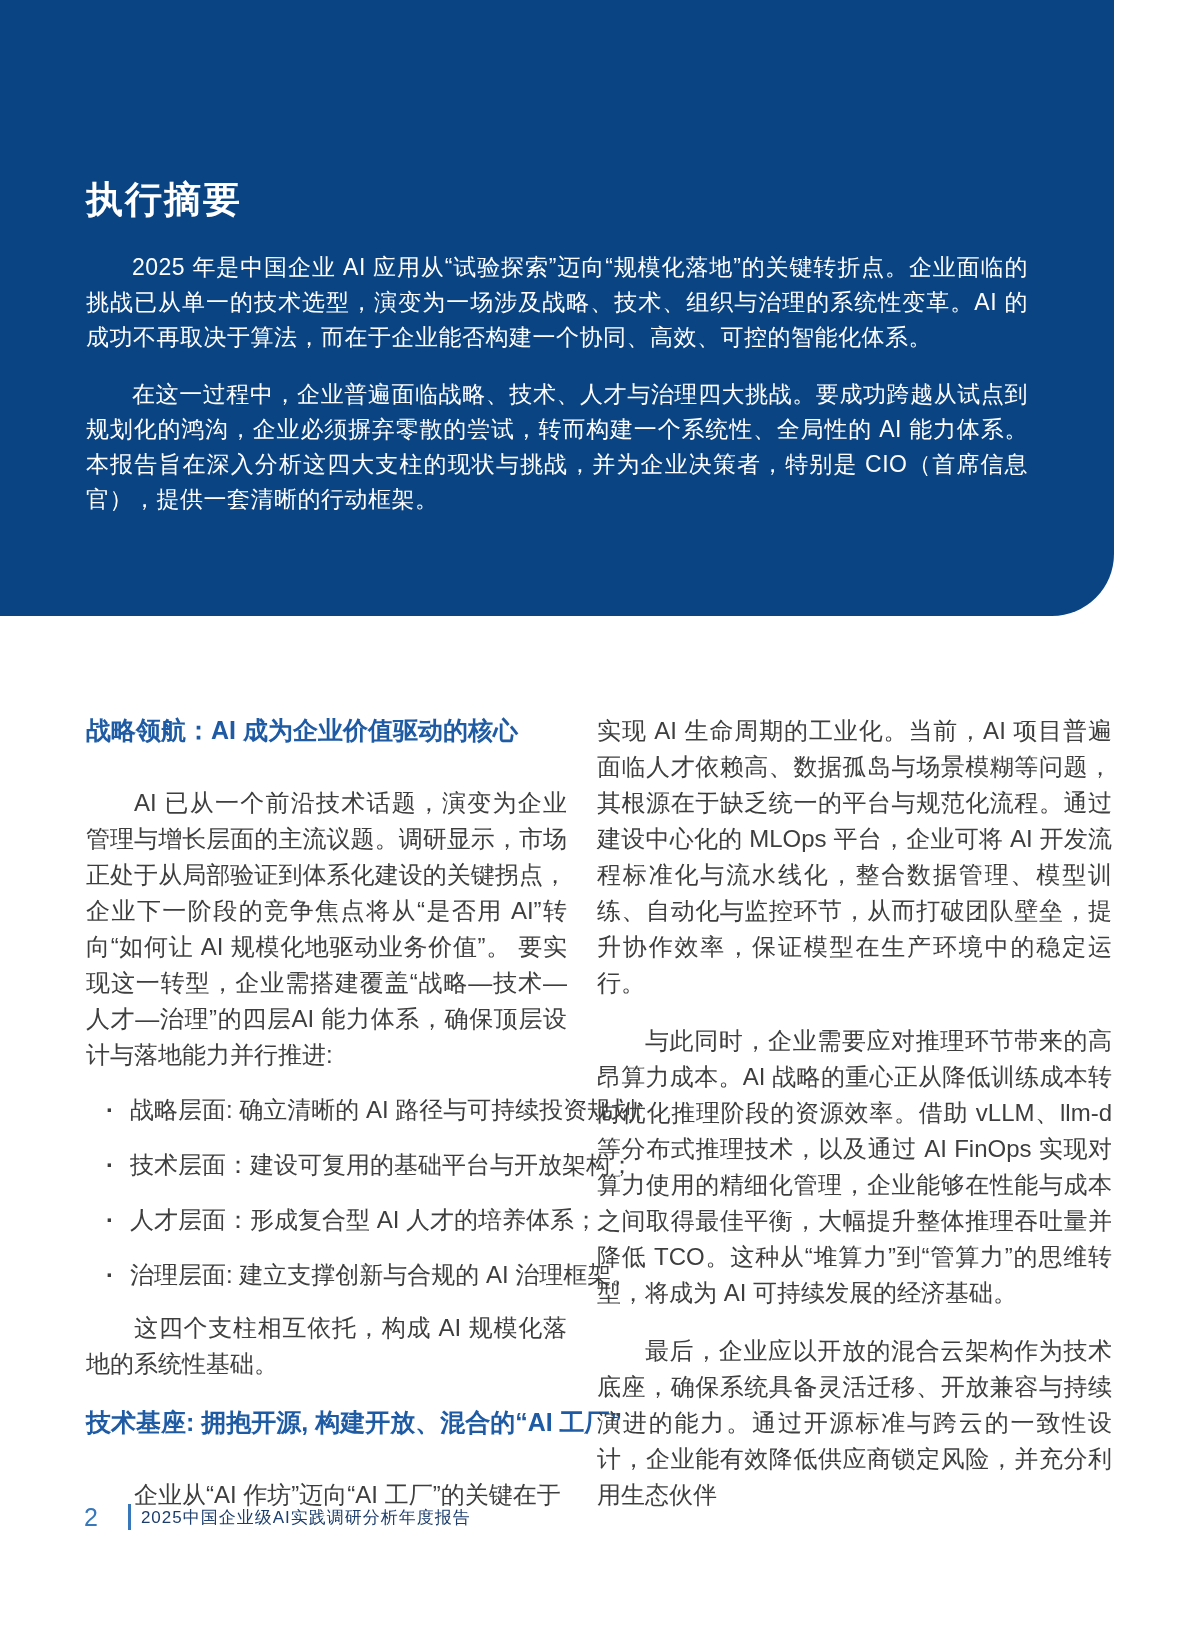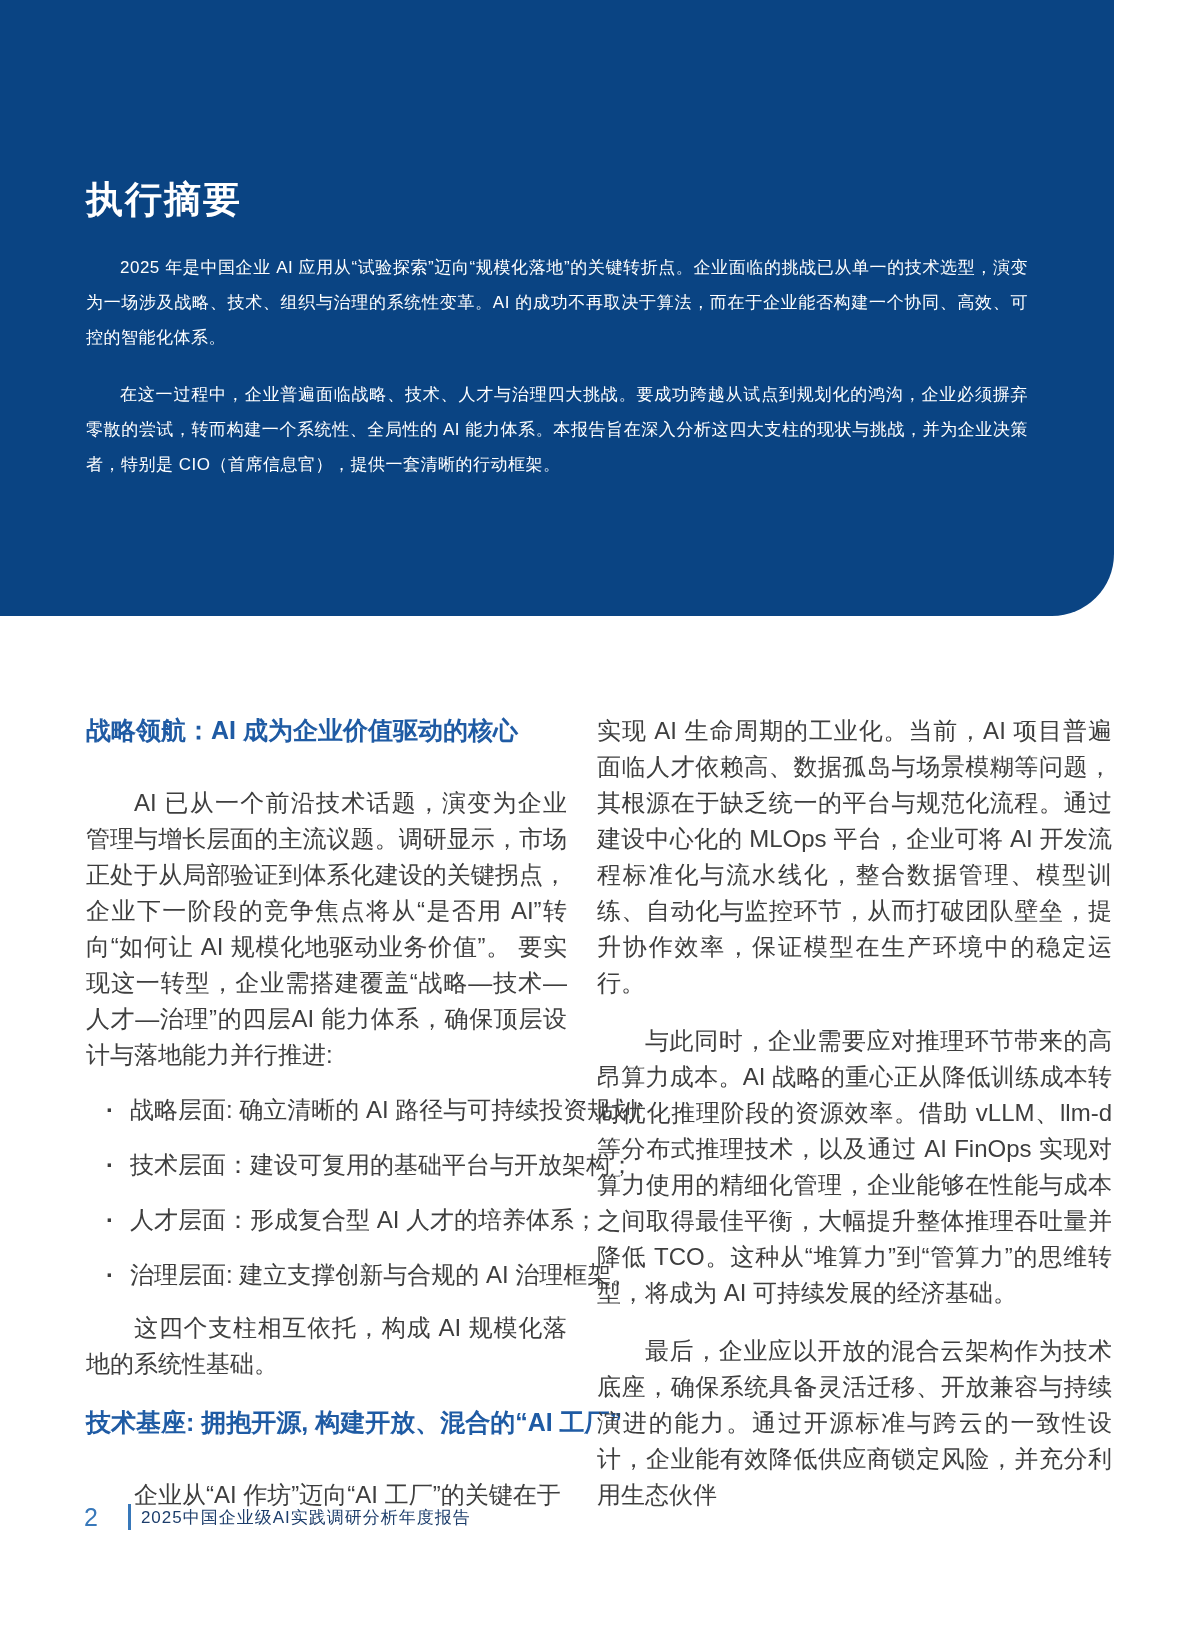--- a/index.html
+++ b/index.html
@@ -26,21 +26,21 @@
   .hero-title {
     padding-top:180px;
     font-size:37px; font-weight:bold; letter-spacing:2px;
     line-height:1.1;
   }
   .hero-subtitle {
     margin-top:24px;
     font-size:25px; font-weight:bold; letter-spacing:1px;
   }
   .hero-p {
-    font-size:17px; line-height:35px;
+    font-size:23px; line-height:35px;
     text-align:justify; text-indent:2em;
     letter-spacing:0.5px;
   }
   .hero-p.first { margin-top:29px; }
   .hero-p.second { margin-top:22px; }
 
   
   .columns {
     position:absolute; top:712px; left:86px;
     width:1026px; display:flex;align-items:flex-end;

